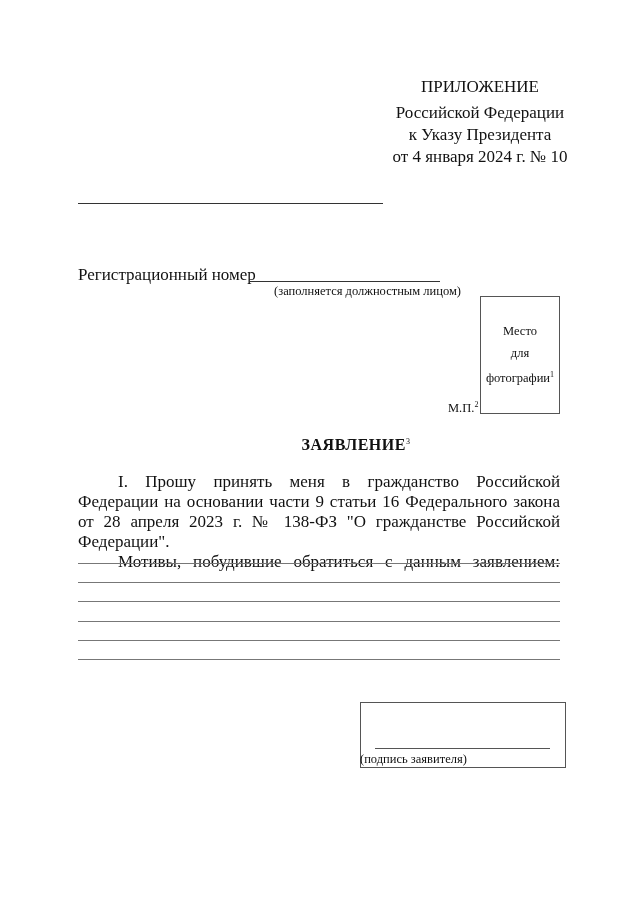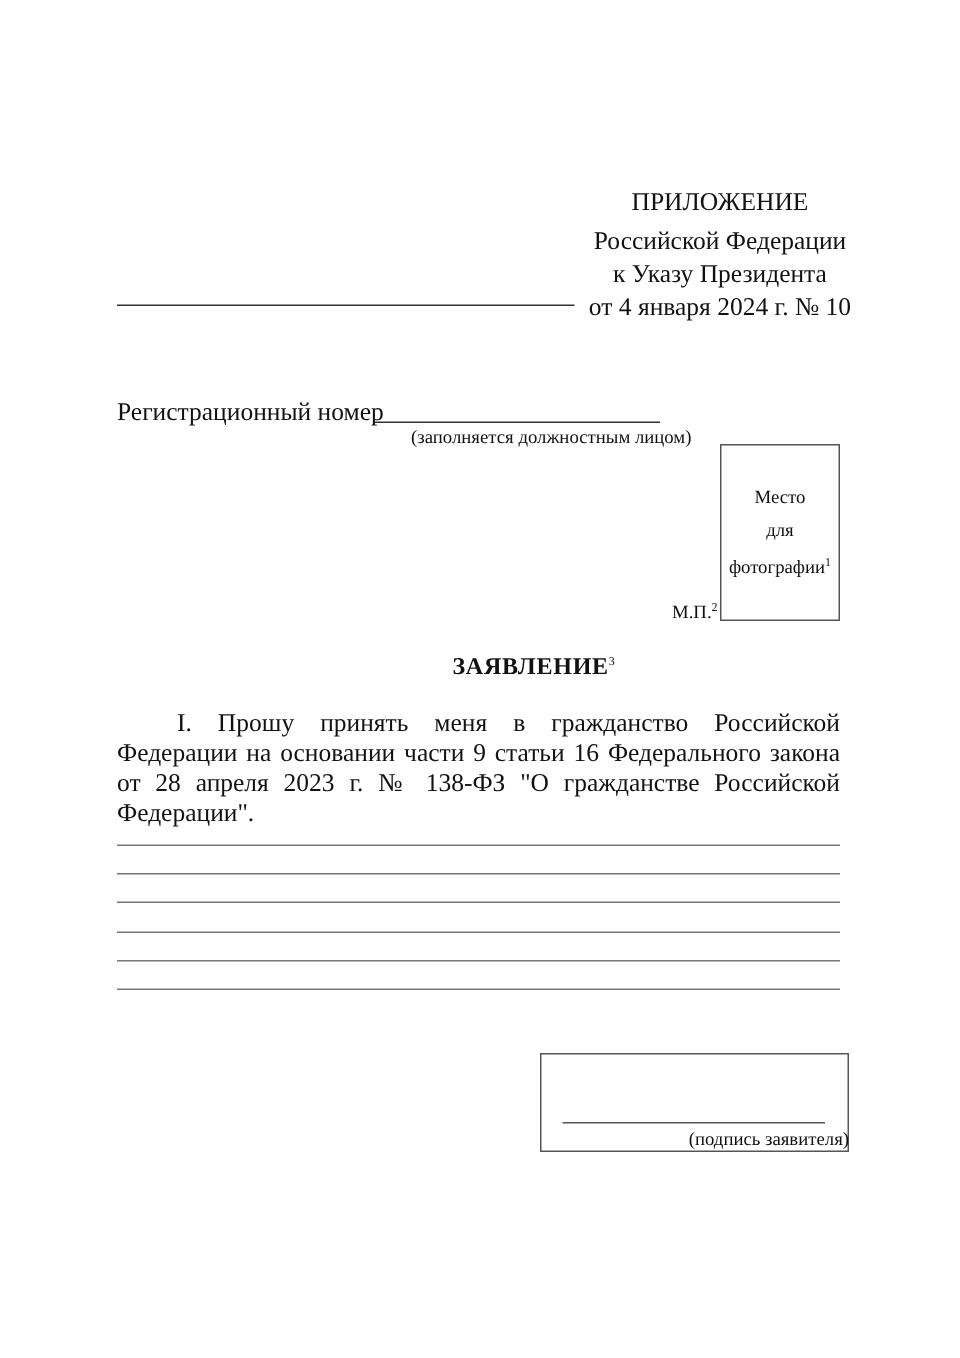--- a/index.html
+++ b/index.html
@@ -1,39 +1,39 @@
 <!DOCTYPE html>
 <html><head>
 <meta charset="utf-8">
 <style>
   html, body { margin: 0; padding: 0; background: #ffffff; }
   body { width: 640px; height: 905px; position: relative; overflow: hidden;
          font-family: "Liberation Serif", serif; color: #111; }
   .abs { position: absolute; }
   .appendix { left: 380px; top: 76px; width: 200px; text-align: center; font-size: 17px; line-height: 22px; }
-  .appendix .title { margin-bottom: 4px; margin-top: 48px; }
+  .appendix .title { margin-bottom: 4px; }
   .org-line { left: 78px; top: 203px; width: 305px; border-top: 1px solid #333; }
   .org-caption { left: 70px; top: 208px; width: 320px; text-align: center; font-size: 12.5px; line-height: 17px; }
   .reg-label { left: 78px; top: 265px; font-size: 17px; }
   .reg-line { left: 250px; top: 281px; width: 190px; border-top: 1px solid #333; }
   .reg-caption { left: 266px; top: 284px; width: 195px; text-align: right; font-size: 12.5px; }
   .photo-box { left: 480px; top: 296px; width: 80px; height: 118px; border: 1px solid #555; box-sizing: border-box;
                display: flex; flex-direction: column; justify-content: center; align-items: center; font-size: 12.5px; line-height: 22px; text-align: left; }
   .photo-box sup { font-size: 8px; }
   .mp { left: 448px; top: 400px; font-size: 12.5px; }
   .mp sup { font-size: 8px; }
   .heading { left: 0; top: 436px; width: 640px; text-align: center; font-weight: bold; font-size: 16px; letter-spacing: 0.5px; padding-left: 36px; }
   .heading sup { font-size: 8px; font-weight: normal; }
   .para { left: 78px; top: 472px; width: 482px; font-size: 17px; line-height: 20px; text-align: justify; }
   .para .p1 { text-indent: 40px; }
   .para .p2 { text-indent: 40px; text-align-last: justify; }
   .rule { left: 78px; width: 482px; border-top: 1px solid #777; }
   .sig-box { left: 360px; top: 702px; width: 206px; height: 66px; border: 1px solid #555; box-sizing: border-box; }
   .sig-line { left: 375px; top: 748px; width: 175px; border-top: 1px solid #555; }
-  .sig-caption { left: 360px; top: 752px; width: 206px; text-align: right; font-size: 12.5px; }
+  .sig-caption { left: 360px; top: 752px; width: 206px; text-align: left; font-size: 12.5px; }
 </style>
 </head>
 <body>
 
 <div class="abs appendix">
   <div class="title">ПРИЛОЖЕНИЕ</div>
   <div>Российской Федерации</div>
   <div>к Указу Президента</div>
   <div>от 4 января 2024 г. № 10</div>
 </div>
@@ -50,20 +50,21 @@
   <div>Место</div>
   <div>для</div>
   <div><span>фотографии</span><sup>1</sup></div>
 </div>
 <div class="abs mp"><span>М.П.</span><sup>2</sup></div>
 
 <div class="abs heading"><span>ЗАЯВЛЕНИЕ</span><sup>3</sup></div>
 
 <div class="abs para">
   <div class="p1">I. Прошу принять меня в гражданство Российской Федерации на основании части 9 статьи 16 Федерального закона от 28 апреля 2023 г. № 138-ФЗ "О гражданстве Российской Федерации".</div>
+  <div class="p2">Мотивы, побудившие обратиться с данным заявлением:</div>
 </div>
 
 <div class="abs rule" style="top:563px"></div>
 <div class="abs rule" style="top:582px"></div>
 <div class="abs rule" style="top:601px"></div>
 <div class="abs rule" style="top:621px"></div>
 <div class="abs rule" style="top:640px"></div>
 <div class="abs rule" style="top:659px"></div>
 
 <div class="abs sig-box"></div>

